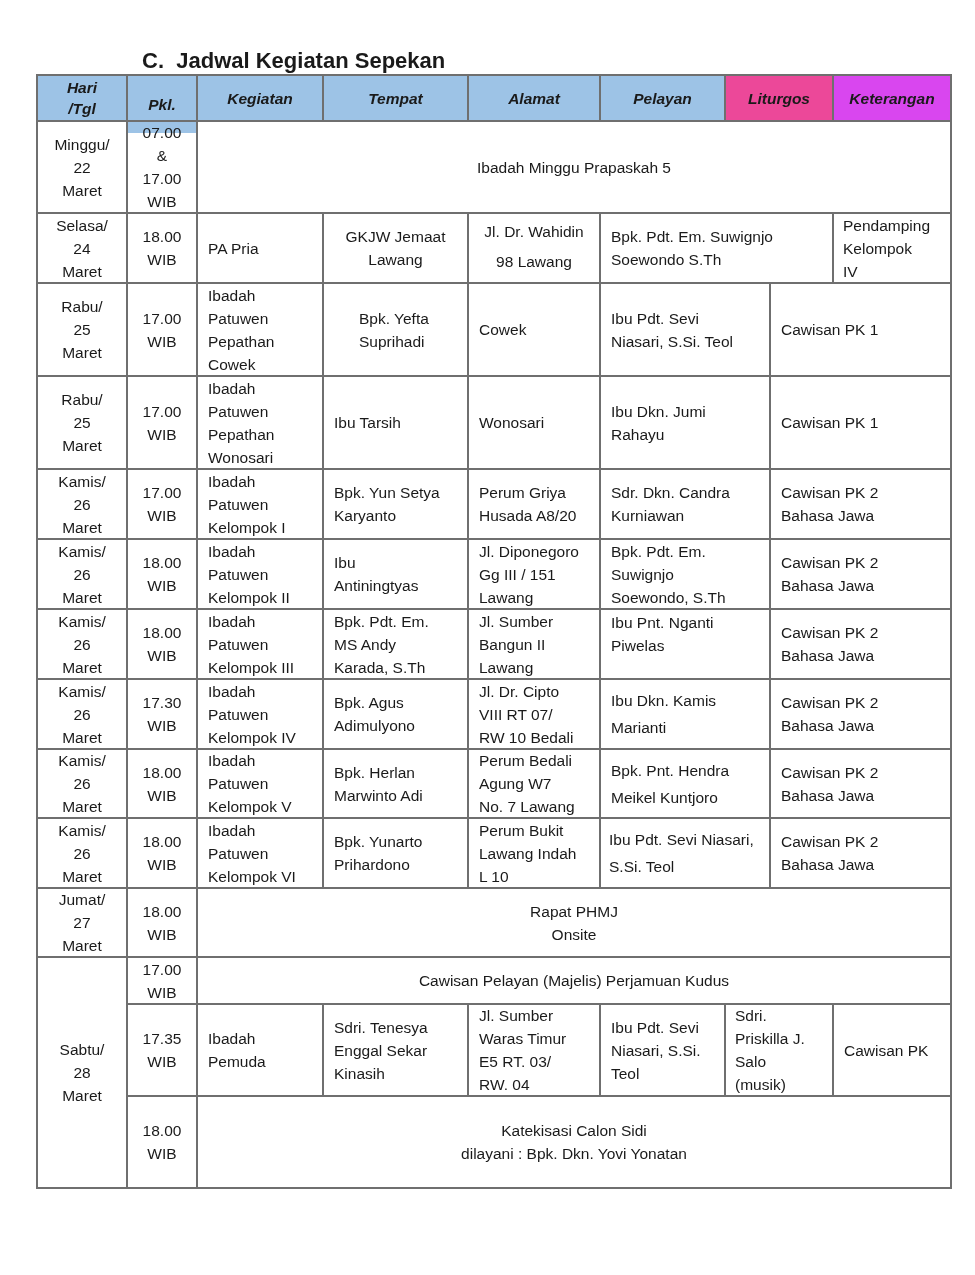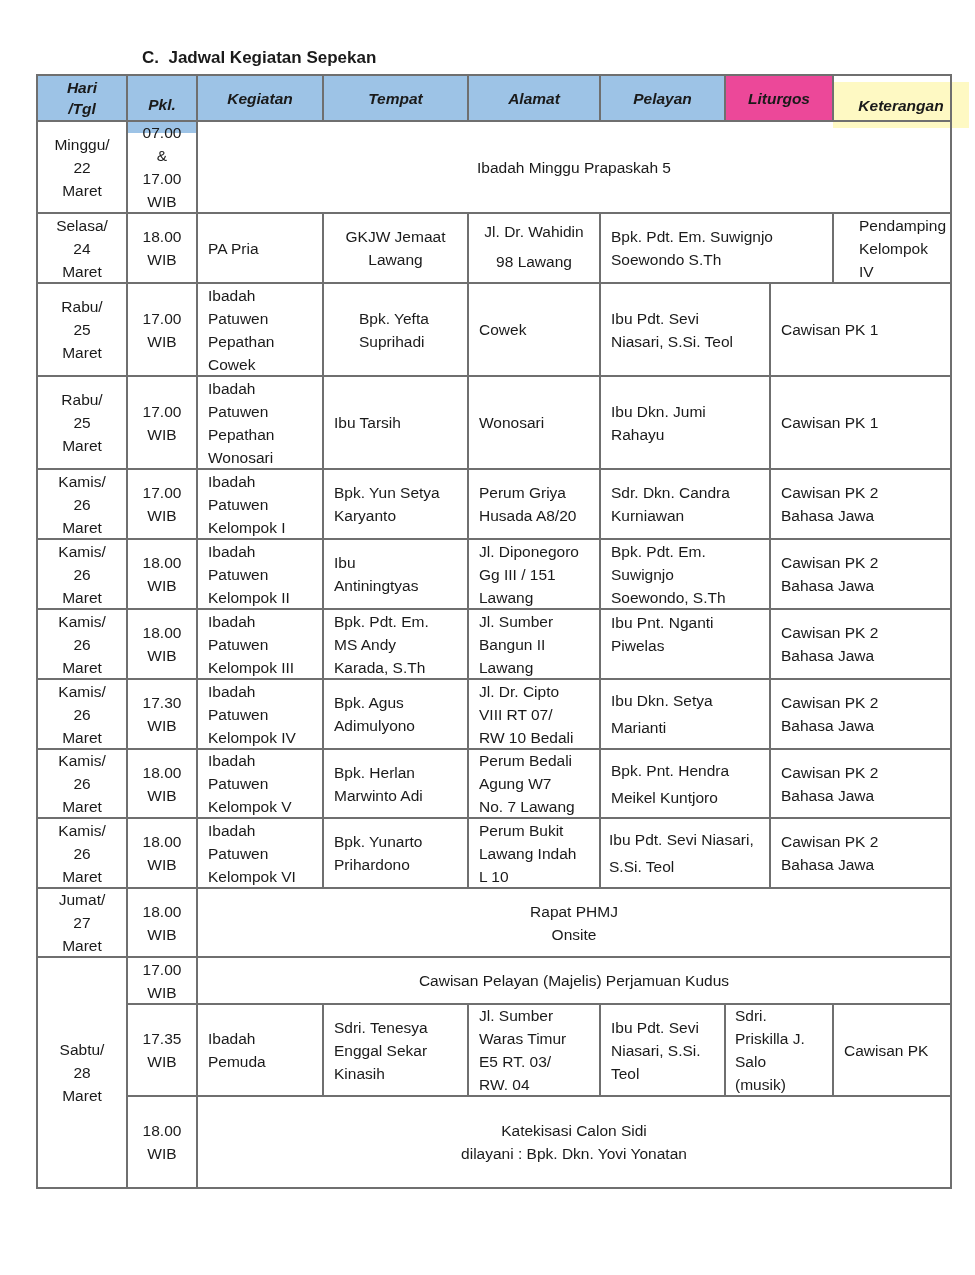--- a/index.html
+++ b/index.html
@@ -1,18 +1,18 @@
 <!DOCTYPE html>
 <html><head>
 <meta charset="utf-8">
 <style>
   html, body { margin:0; padding:0; background:#ffffff; }
   body { width:975px; height:1275px; position:relative; overflow:hidden;
          font-family:"Liberation Sans", "DejaVu Sans", sans-serif; color:#1a1a1a; }
-  .title { position:absolute; left:142px; top:48px; font-size:17px; font-weight:bold; white-space:pre; }
+  .title { position:absolute; left:142px; top:48px; font-size:22px; font-weight:bold; white-space:pre; }
   .cell { position:absolute; box-sizing:border-box; display:flex; align-items:center;
           font-size:15.5px; line-height:23px; padding:0 11px; white-space:pre-line; }
   .c { justify-content:center; text-align:center; padding:0 4px; }
   .hdr { font-style:italic; font-weight:bold; background:#9dc3e6; }
   .hl, .vl { position:absolute; background:#6f6f6f; }
   .hl { height:2px; }
   .vl { width:2px; }
 </style>
 </head>
 <body>
@@ -22,21 +22,21 @@
 <div>
 
   <div class="cell c hdr" style="left: 37px; top: 75px; width: 90px; height: 46px; line-height: 21px; background: rgb(157, 195, 230);">Hari
 /Tgl</div>
   <div class="cell c hdr" style="left: 127px; top: 75px; width: 70px; height: 58px; background: rgb(157, 195, 230);">Pkl.</div>
   <div class="cell c hdr" style="left: 197px; top: 75px; width: 126px; height: 46px; background: rgb(157, 195, 230);">Kegiatan</div>
   <div class="cell c hdr" style="left: 323px; top: 75px; width: 145px; height: 46px; background: rgb(157, 195, 230);">Tempat</div>
   <div class="cell c hdr" style="left: 468px; top: 75px; width: 132px; height: 46px; background: rgb(157, 195, 230);">Alamat</div>
   <div class="cell c hdr" style="left: 600px; top: 75px; width: 125px; height: 46px; background: rgb(157, 195, 230);">Pelayan</div>
   <div class="cell c hdr" style="left: 725px; top: 75px; width: 108px; height: 46px; background: #ec4899;">Liturgos</div>
-  <div class="cell c hdr" style="left: 833px; top: 75px; width: 136px; height: 46px; background: #fef9c3; margin-top: 7px;">Keterangan</div>
+  <div class="cell c hdr" style="left: 833px; top: 75px; width: 118px; height: 46px; background: #d946ef;">Keterangan</div>
 
   <div>
     <div class="cell c" style="left:37px;top:121px;width:90px;height:92px;">Minggu/
 22
 Maret</div>
     <div class="cell c" style="left:127px;top:121px;width:70px;height:92px;">07.00
 &amp;
 17.00
 WIB</div>
     <div class="cell c" style="left:197px;top:121px;width:754px;height:92px;">Ibadah Minggu Prapaskah 5</div>
@@ -48,21 +48,21 @@
 Maret</div>
     <div class="cell c" style="left:127px;top:213px;width:70px;height:70px;">18.00
 WIB</div>
     <div class="cell" style="left:197px;top:213px;width:126px;height:70px;">PA Pria</div>
     <div class="cell c" style="left:323px;top:213px;width:145px;height:70px;">GKJW Jemaat
 Lawang</div>
     <div class="cell c" style="left:468px;top:213px;width:132px;height:68px;line-height:30px;">Jl. Dr. Wahidin
 98 Lawang</div>
     <div class="cell" style="left:600px;top:213px;width:233px;height:70px;">Bpk. Pdt. Em. Suwignjo
 Soewondo S.Th</div>
-    <div class="cell" style="left:833px;top:213px;width:134px;height:70px;padding:0 26px;">Pendamping
+    <div class="cell" style="left:833px;top:213px;width:134px;height:70px;padding:0 10px;">Pendamping
 Kelompok
 IV</div>
   </div>
 
   <div>
     <div class="cell c" style="left:37px;top:283px;width:90px;height:93px;">Rabu/
 25
 Maret</div>
     <div class="cell c" style="left:127px;top:283px;width:70px;height:93px;">17.00
 WIB</div>
@@ -163,21 +163,21 @@
     <div class="cell c" style="left:127px;top:679px;width:70px;height:70px;">17.30
 WIB</div>
     <div class="cell" style="left:197px;top:679px;width:126px;height:70px;">Ibadah
 Patuwen
 Kelompok IV</div>
     <div class="cell" style="left:323px;top:679px;width:145px;height:70px;">Bpk. Agus
 Adimulyono</div>
     <div class="cell" style="left:468px;top:679px;width:132px;height:70px;">Jl. Dr. Cipto
 VIII RT 07/
 RW 10 Bedali</div>
-    <div class="cell" style="left:600px;top:679px;width:170px;height:70px;line-height:27px;">Ibu Dkn. Setya
+    <div class="cell" style="left:600px;top:679px;width:170px;height:70px;line-height:27px;">Ibu Dkn. Kamis
 Marianti</div>
     <div class="cell" style="left:770px;top:679px;width:181px;height:70px;">Cawisan PK 2
 Bahasa Jawa</div>
   </div>
 
   <div>
     <div class="cell c" style="left:37px;top:749px;width:90px;height:69px;">Kamis/
 26
 Maret</div>
     <div class="cell c" style="left:127px;top:749px;width:70px;height:69px;">18.00

